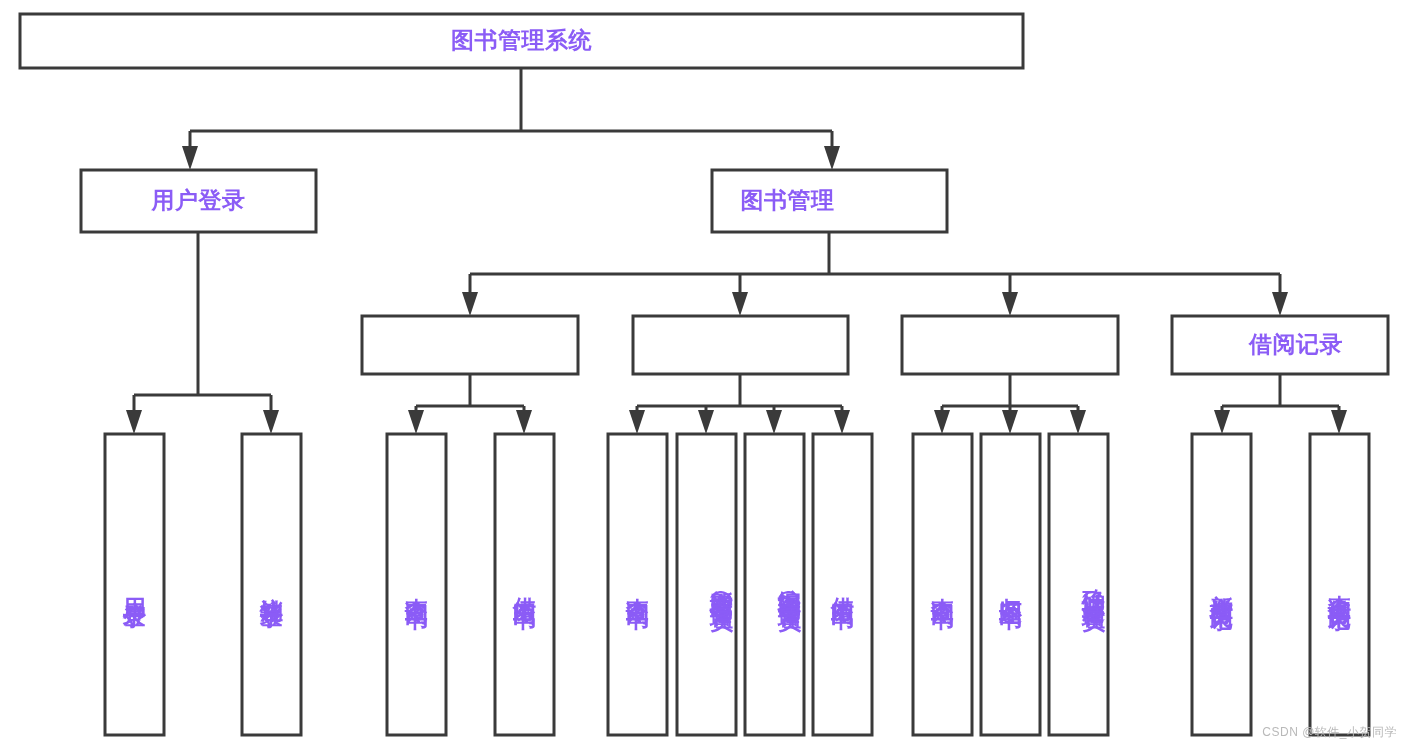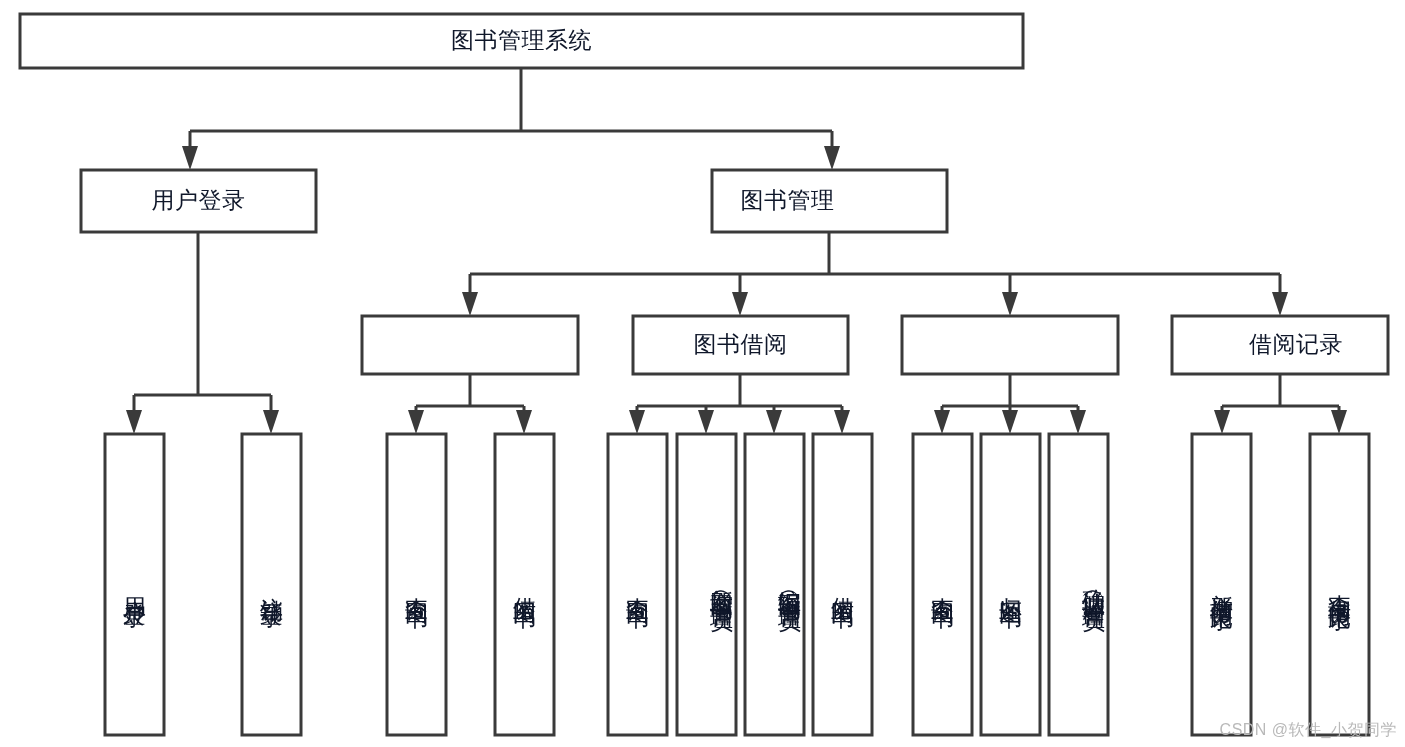--- a/index.html
+++ b/index.html
@@ -38,43 +38,44 @@
   }
   .arrow-head {
     fill: #3a3a3a;
     stroke: none;
   }
   .node-label {
     position: absolute;
     display: flex;
     align-items: center;
     justify-content: center;
-    color: #0f172a;
+    color: #8b5cf6;
     font-family: "Liberation Sans", "DejaVu Sans", sans-serif;
     pointer-events: none;
     letter-spacing: 0.5px;
+    font-weight: bold;
   }
   .node-label.horiz {
     font-size: 23px;
     line-height: 1.1;
     white-space: nowrap;
   }
   .node-label.vert {
     writing-mode: vertical-rl;
     text-orientation: upright;
     font-size: 23px;
     line-height: 1.25;
     letter-spacing: 3px;
     white-space: normal;
   }
   .watermark {
     position: absolute;
     right: 8px;
     bottom: 6px;
-    font-size: 16px;
+    font-size: 12px;
     color: #b9b9b9;
     font-family: "Liberation Sans", "DejaVu Sans", sans-serif;
     white-space: nowrap;
     letter-spacing: 0.5px;
     margin-left: 10px;
   }
 </style>
 </head>
 <body>
 
@@ -182,21 +183,20 @@
 
     <rect class="node-box" x="1192" y="434" width="59" height="301"></rect>
     <rect class="node-box" x="1310" y="434" width="59" height="301"></rect>
   </svg>
 
   <div class="node-label horiz" style="left:20px; top:14px; width:1003px; height:54px;">图书管理系统</div>
 
   <div class="node-label horiz" style="left:81px; top:170px; width:235px; height:62px;">用户登录</div>
   <div class="node-label horiz" style="left:689px; top:170px; width:197px; height:62px;">图书管理</div>
 
-  <div class="node-label horiz" style="left:633px; top:316px; width:215px; height:58px;">图书借阅</div>
   <div class="node-label horiz" style="left:1172px; top:316px; width:248px; height:58px;">借阅记录</div>
 
   <div class="node-label vert" style="left:105px; top:434px; width:59px; height:301px;">用户登录</div>
   <div class="node-label vert" style="left:242px; top:434px; width:59px; height:301px;">注销登录</div>
 
   <div class="node-label vert" style="left:387px; top:434px; width:59px; height:301px;">查询图书</div>
   <div class="node-label vert" style="left:495px; top:434px; width:59px; height:301px;">借阅图书</div>
 
   <div class="node-label vert" style="left:608px; top:434px; width:59px; height:301px;">查询图书</div>
   <div class="node-label vert" style="left:677px; top:434px; width:59px; height:301px; align-items:flex-start;">新增图书（管理员）</div>

